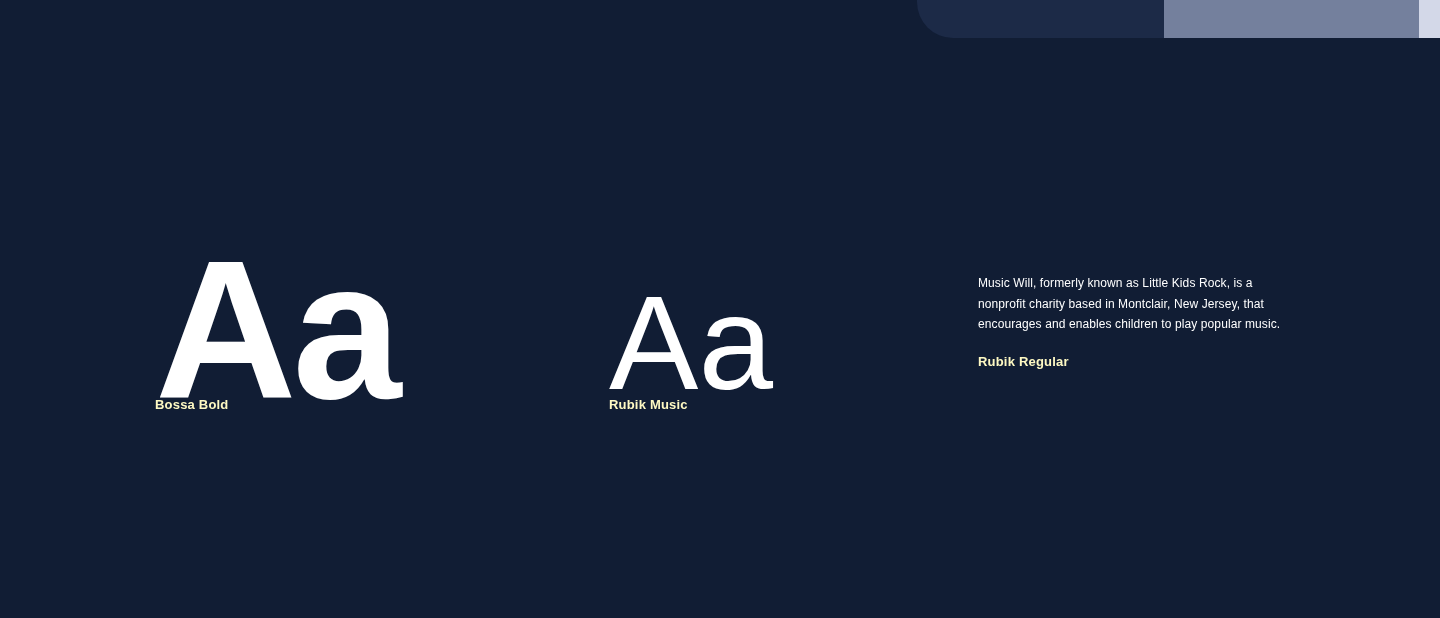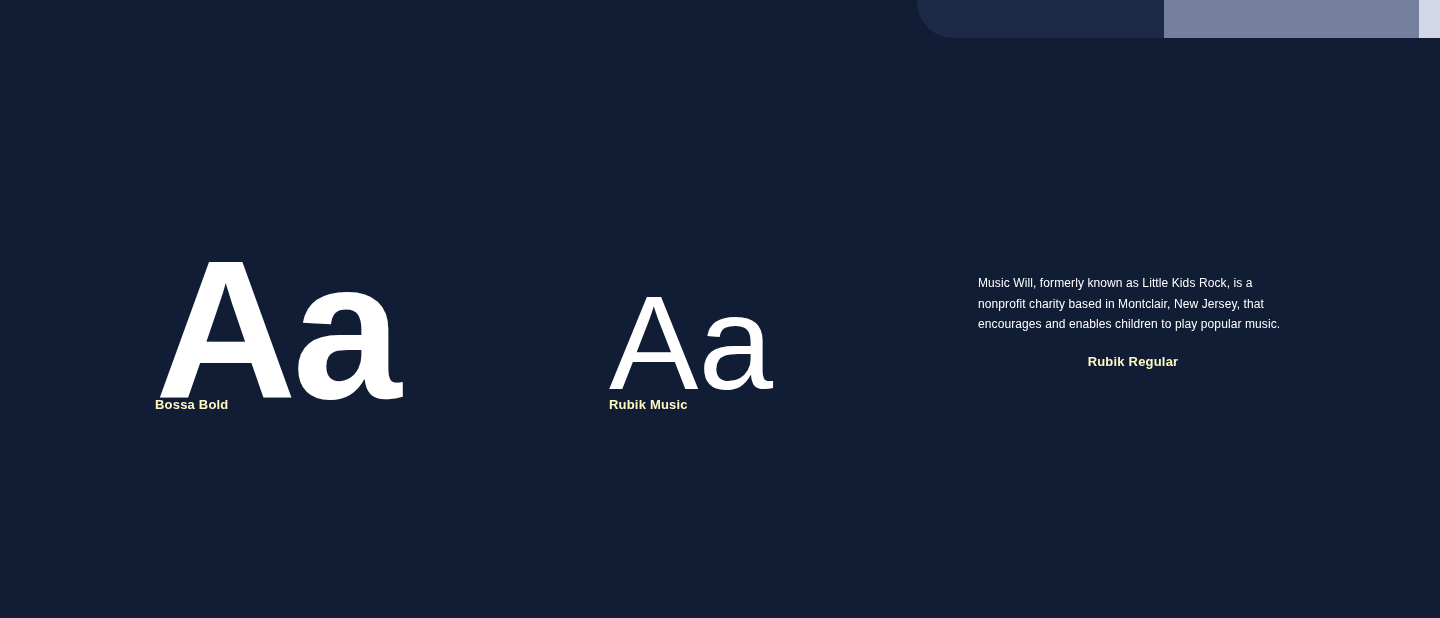--- a/index.html
+++ b/index.html
@@ -108,21 +108,20 @@
   .specimen-rubik-regular .body-copy {
     color: #ffffff;
     font-size: 12px;
     font-weight: 400;
     line-height: 20.5px;
     letter-spacing: 0.1px;
     width: 305px;
   }
   .specimen-rubik-regular .caption {
     margin-top: 19px;
-    text-align: center;
   }
 </style>
 </head>
 <body>
 
 <div class="top-bands">
   <div class="band band-navy"></div>
   <div class="band band-slate"></div>
   <div class="band band-lavender"></div>
 </div>

